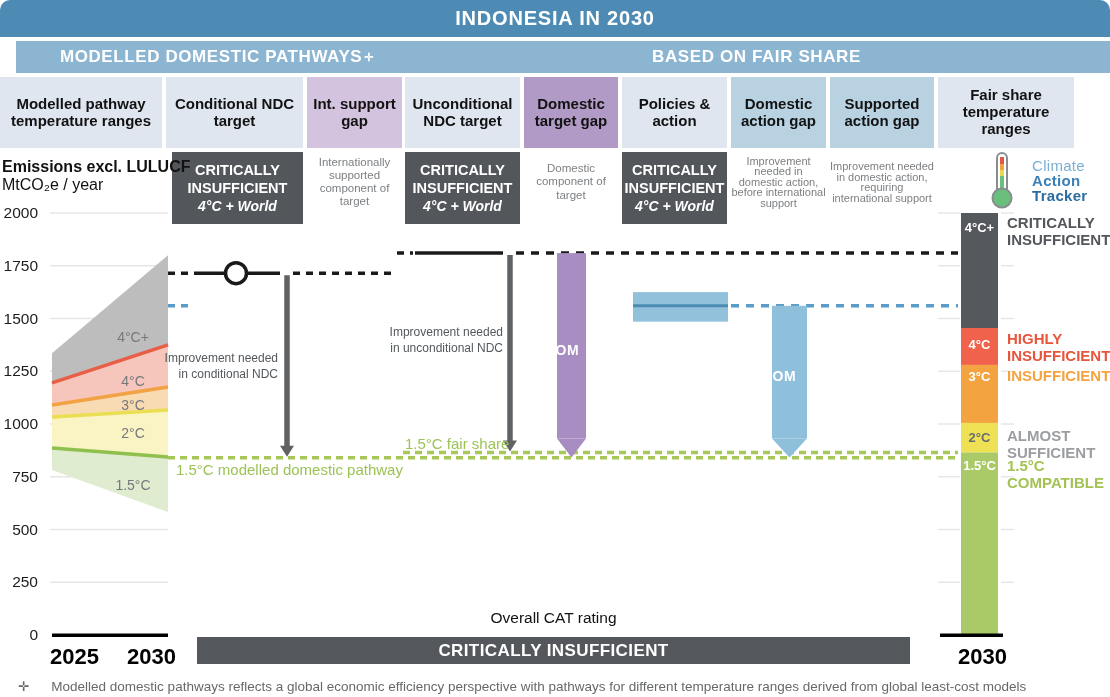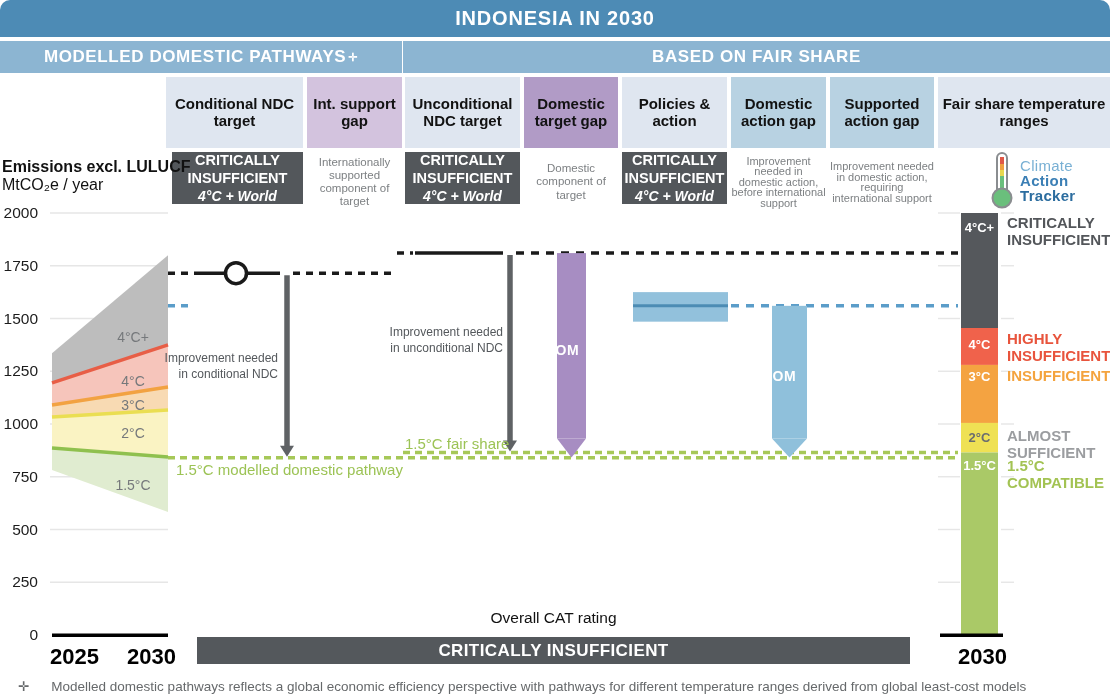--- a/index.html
+++ b/index.html
@@ -7,21 +7,21 @@
   body{font-family:"Liberation Sans",sans-serif}
   #canvas{position:relative;width:1110px;height:697px;background:#fff;overflow:hidden}
   .banner{position:absolute;left:0;top:0;width:1110px;height:37px;background:#4d8bb5;border-radius:10px 10px 0 0;
           color:#fff;font-weight:bold;font-size:20px;letter-spacing:.8px;display:flex;align-items:center;justify-content:center}
   .section{position:absolute;top:41px;height:32px;background:#8cb5d2;color:#fff;font-weight:bold;font-size:17px;
            letter-spacing:.6px;display:flex;align-items:center;justify-content:center}
   .section sup{font-size:11px;margin-left:2px}
   .colhead{position:absolute;top:77px;height:71px;display:flex;align-items:center;justify-content:center;text-align:center;
            font-weight:bold;font-size:15px;line-height:1.12;color:#121212;padding:0 3px}
   .c-light{background:#dfe6f0}.c-plight{background:#d3c3de}.c-purple{background:#b19bc6}.c-blue{background:#b8d2e2}
-  .badge{position:absolute;top:152px;height:52px;background:#53575b;color:#fff;display:flex;flex-direction:column;
+  .badge{position:absolute;top:152px;height:72px;background:#53575b;color:#fff;display:flex;flex-direction:column;
          align-items:center;justify-content:center;font-weight:bold;font-size:14.5px;line-height:1.28;text-align:center}
   .badge .it{font-style:italic;font-size:14px}
   .desc{position:absolute;top:152px;height:60px;display:flex;align-items:center;justify-content:center;text-align:center;
         color:#7d8083;font-size:11.5px;line-height:1.14}
   .desc.tight{top:150px;height:64px;font-size:11px;line-height:10.5px}
   .ytick{position:absolute;left:0;width:38px;text-align:right;font-size:15.5px;color:#1c1c1c}
   .fanlbl{position:absolute;width:64px;text-align:center;font-size:14px;color:#75787b}
   .barlbl{position:absolute;left:961px;width:37px;text-align:center;font-size:13px;font-weight:600;color:#fff}
   .barlbl.dk{color:#6a6d70}
   .greenlbl{position:absolute;color:#9cc355;font-size:15px}
@@ -31,45 +31,46 @@
   .r-dark{color:#53565a}.r-red{color:#e8543c}.r-orange{color:#f4a33e}.r-grey{color:#9b9da0}.r-green{color:#a3c353}
   .xlbl{position:absolute;font-weight:bold;font-size:22px;color:#000;text-align:center;width:44px}
   .updlbl{position:absolute;left:62px;width:98px;text-align:center;color:#54585c;font-size:15px;line-height:1.2}
   .axis-title{position:absolute;left:2px;font-size:16px;color:#111}
   .overall-lbl{position:absolute;left:197px;top:609px;width:713px;text-align:center;font-size:15.5px;color:#111}
   .overall-bar{position:absolute;left:197px;top:637px;width:713px;height:27px;background:#54585c;color:#fff;font-weight:bold;
                font-size:17px;letter-spacing:.4px;display:flex;align-items:center;justify-content:center}
   .footnote{position:absolute;left:18px;top:678px;width:1080px;font-size:13.5px;color:#66696b}
   .footnote .mark{margin-right:22px}
   .logo{position:absolute;left:988px;top:151px;display:flex;align-items:center}
-  .logo-text{margin-left:4px;font-size:15px;line-height:15px;letter-spacing:.3px}
+  .logo-text{margin-left:16px;font-size:15px;line-height:15px;letter-spacing:.3px}
   .lg1{color:#79b0d4}.lg2{color:#3b7fb5;font-weight:bold}.lg3{color:#2c6d9f;font-weight:bold}
   #chart-svg{position:absolute;left:0;top:0}
 </style>
 </head>
 <body>
 
 <div id="canvas">
 
   <div class="banner">INDONESIA IN 2030</div>
 
-  <div class="section" style="left:0;width:402px">
+  <div class="section" style="left:16px;width:402px">
     <span>MODELLED DOMESTIC PATHWAYS</span>
       <sup>✛</sup>
   </div>
   <div class="section" style="left:403px;width:707px">BASED ON FAIR SHARE</div>
 
+  <div class="colhead c-light" style="left:0;width:162px">Modelled pathway temperature ranges</div>
   <div class="colhead c-light" style="left:166px;width:137px">Conditional NDC target</div>
   <div class="colhead c-plight" style="left:307px;width:95px">Int. support gap</div>
   <div class="colhead c-light" style="left:405px;width:115px">Unconditional NDC target</div>
   <div class="colhead c-purple" style="left:524px;width:94px">Domestic target gap</div>
   <div class="colhead c-light" style="left:622px;width:105px">Policies &amp; action</div>
   <div class="colhead c-blue" style="left:731px;width:95px">Domestic action gap</div>
   <div class="colhead c-blue" style="left:830px;width:104px">Supported action gap</div>
-  <div class="colhead c-light" style="left:938px;width:172px">Fair share temperature ranges</div>
+  <div class="colhead c-light" style="left:938px;width:136px">Fair share temperature ranges</div>
 
   <div class="badge" style="left:172px;width:131px">
     <span>CRITICALLY</span>
     <span>INSUFFICIENT</span>
     <span class="it">4°C + World</span>
   </div>
   <div class="desc" style="left:307px;width:95px">Internationally supported component of target</div>
   <div class="badge" style="left:405px;width:115px">
     <span>CRITICALLY</span>
     <span>INSUFFICIENT</span>

